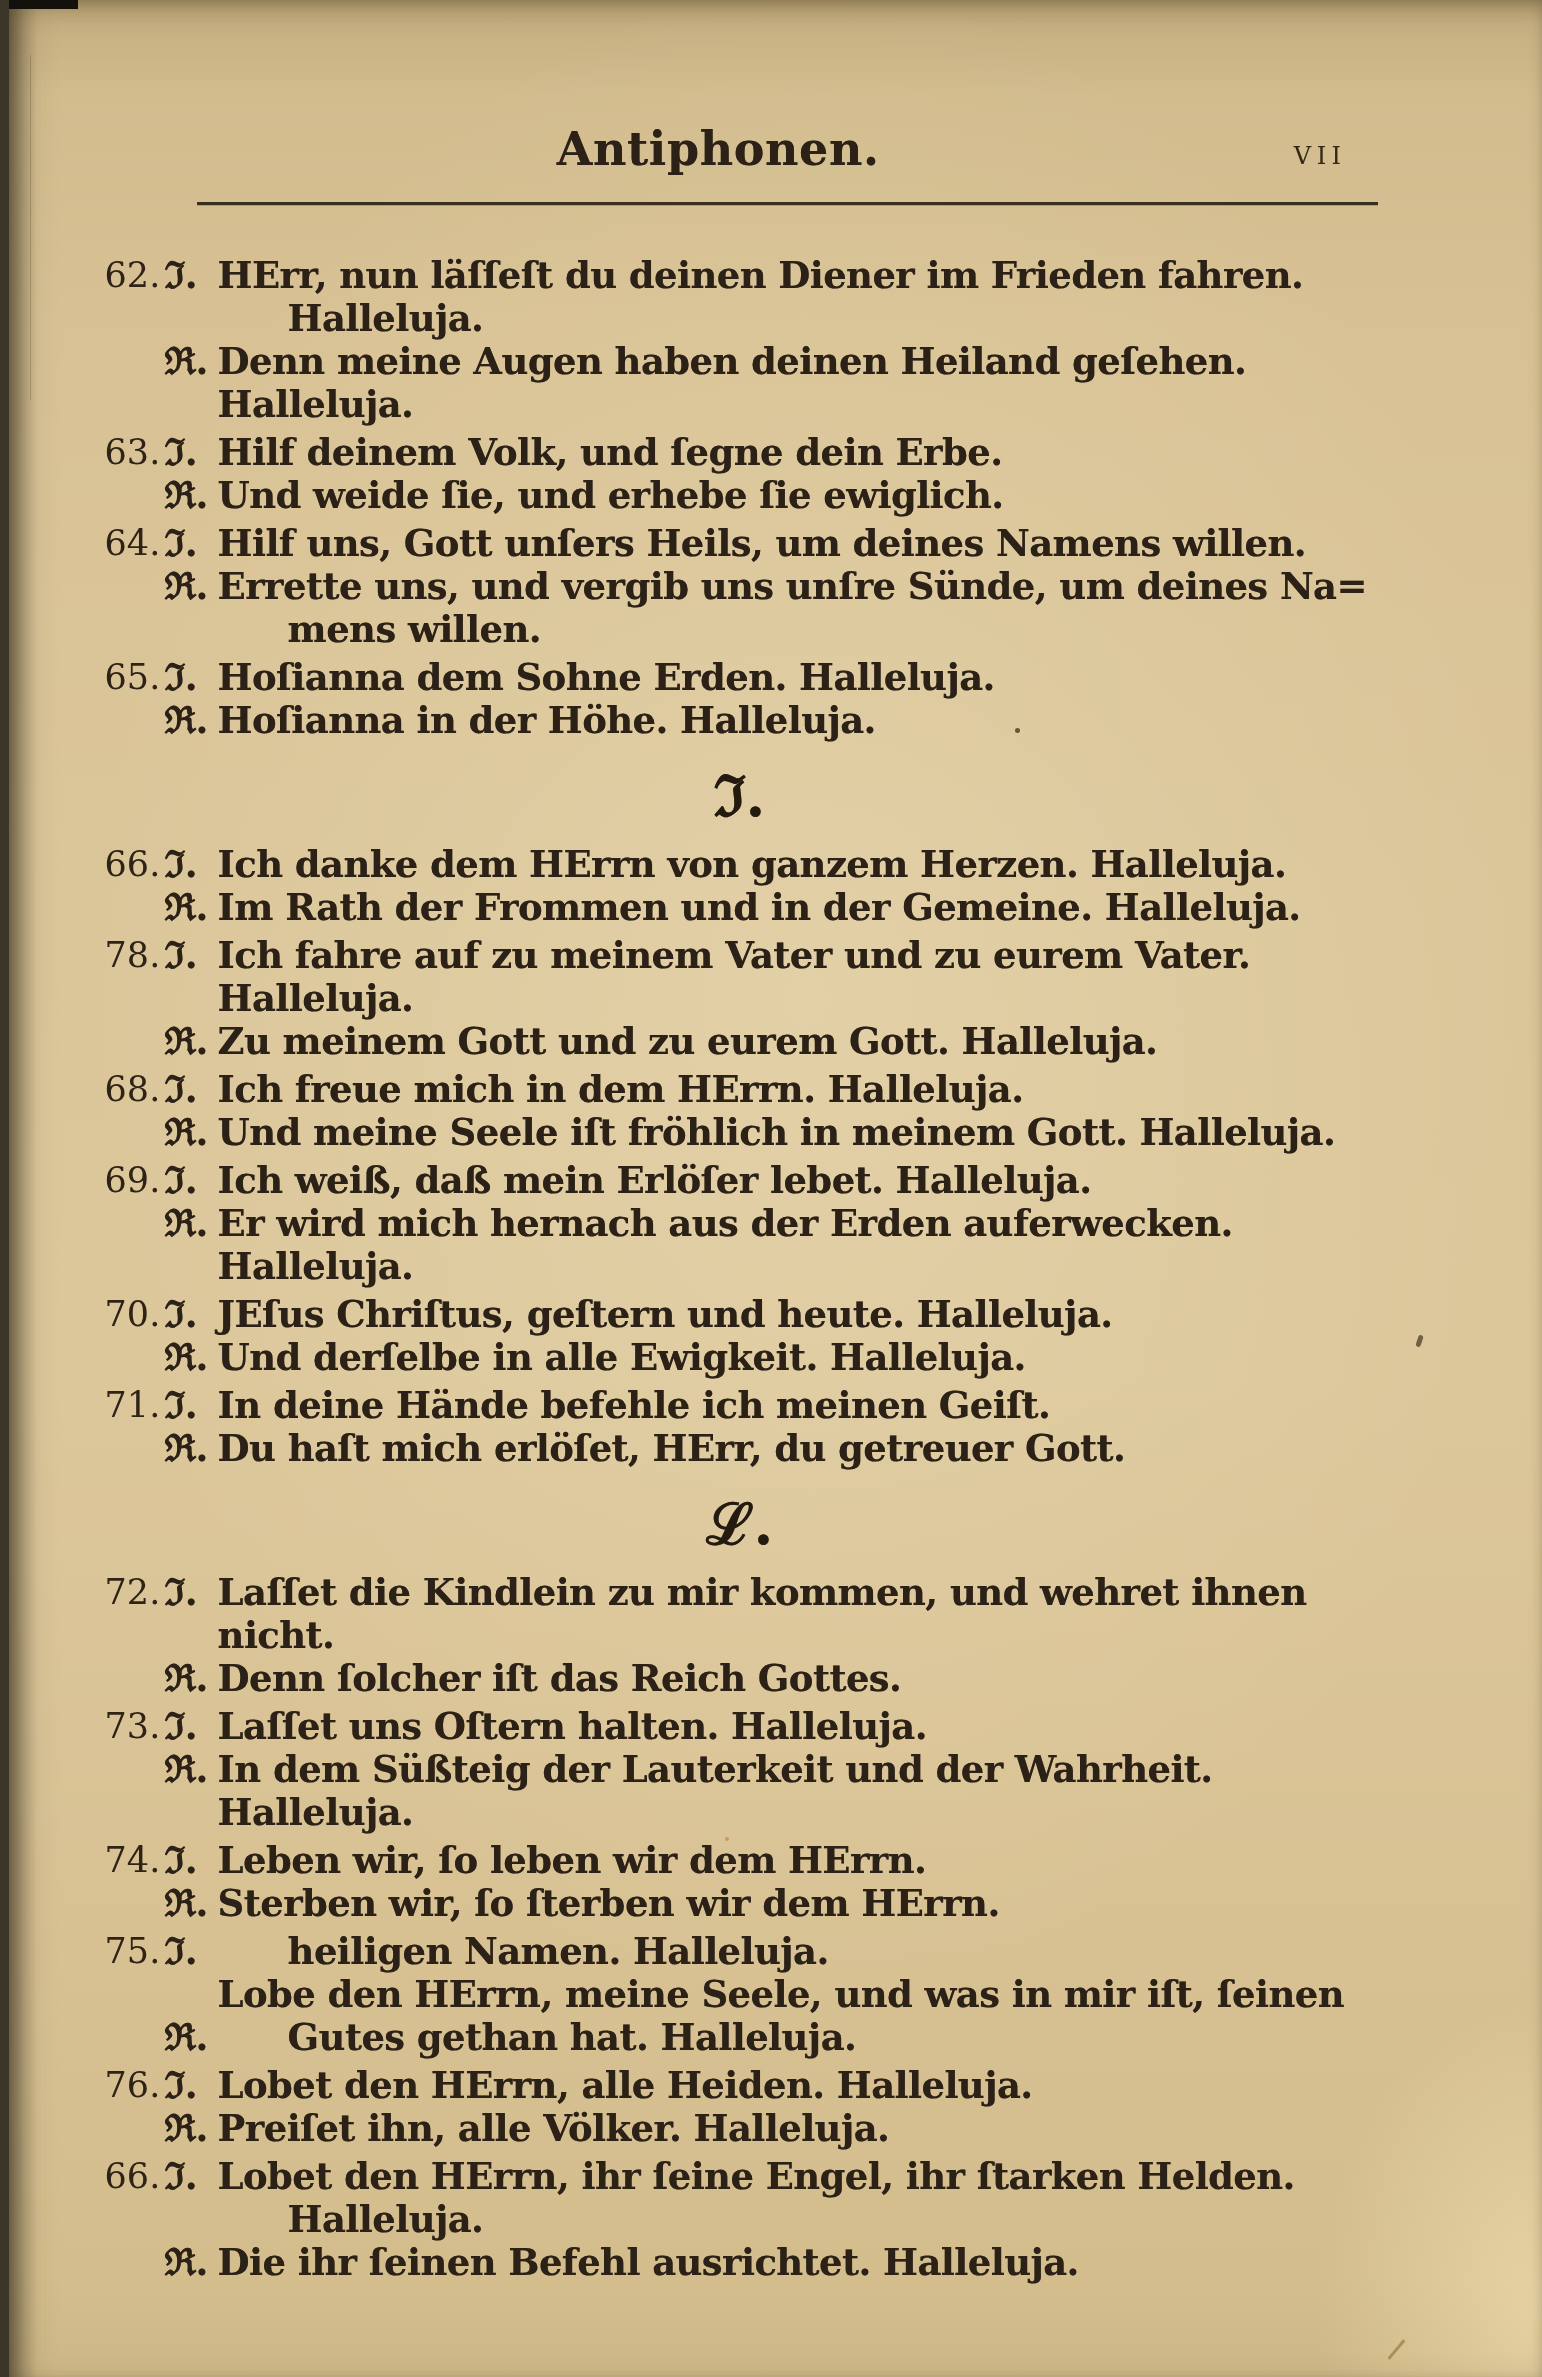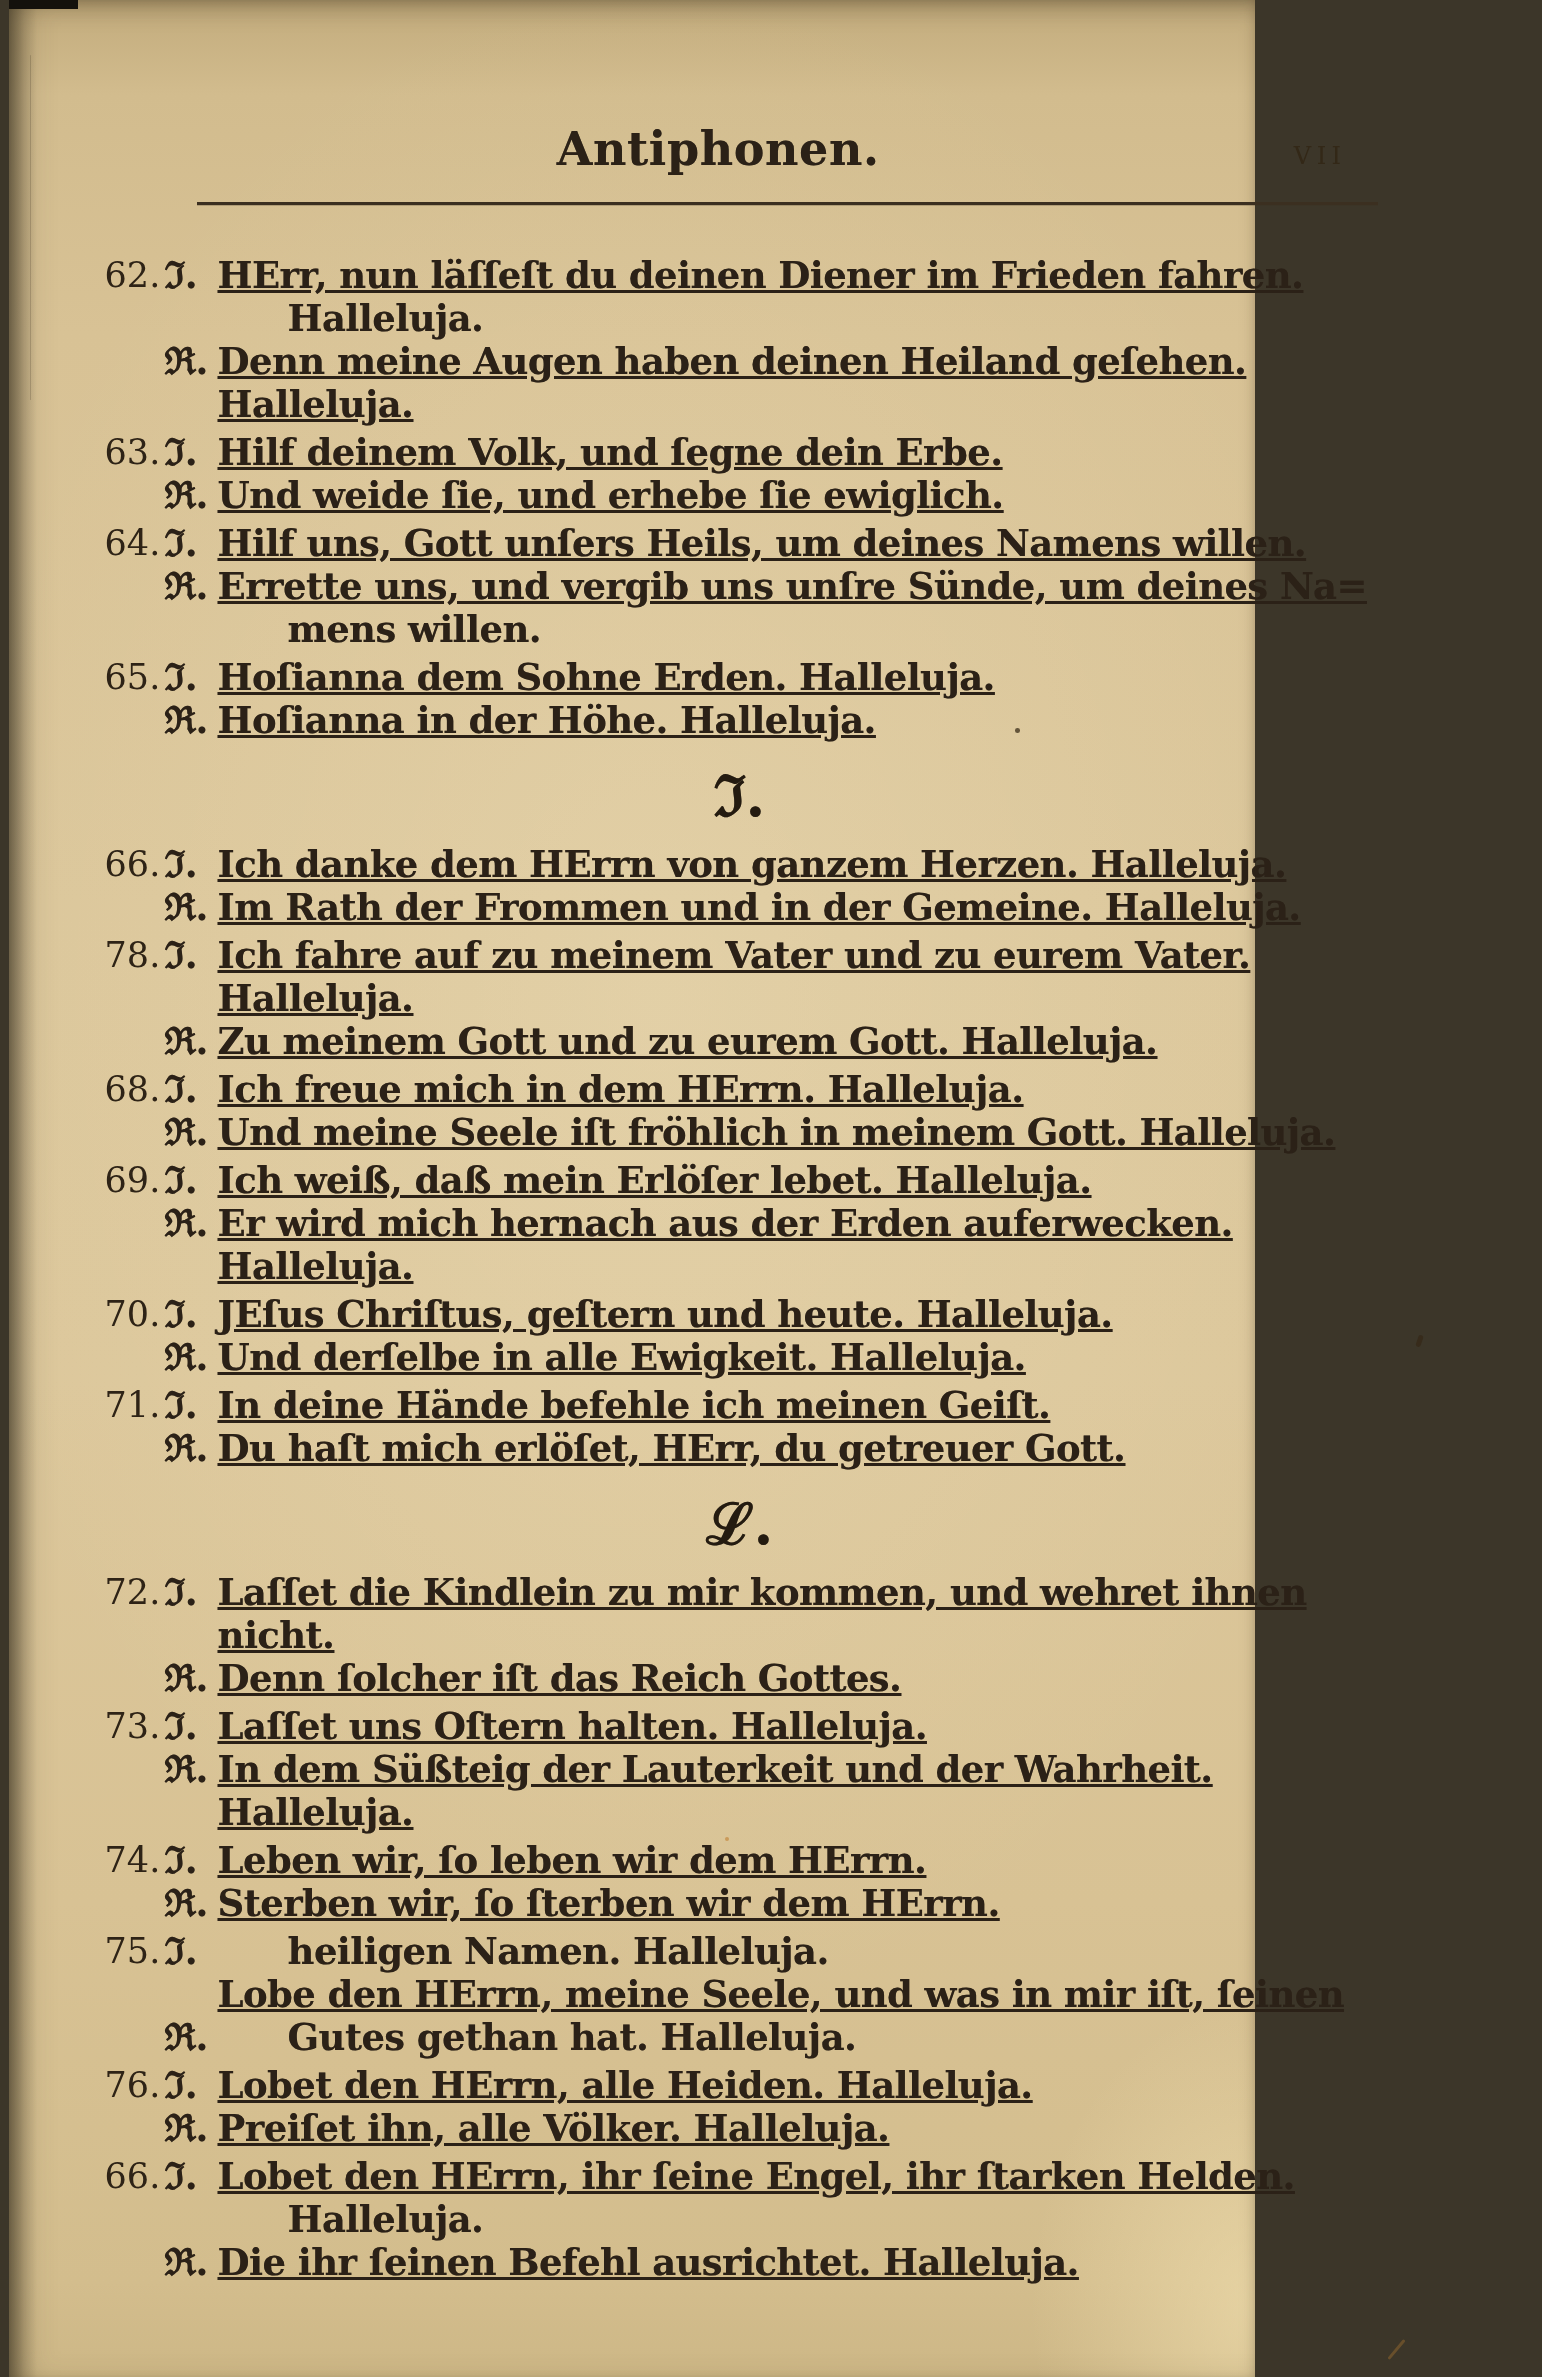--- a/index.html
+++ b/index.html
@@ -3,21 +3,21 @@
 <meta charset="utf-8">
 <style>
   html,body{margin:0;padding:0;}
   body{
     width:1543px;height:2377px;position:relative;overflow:hidden;
     background:#3c3629;
     font-family:"DejaVu Serif","Liberation Serif",serif;
   }
   
   .page{
-    position:absolute;left:8.6px;top:0;width:1246px;height:2377px;
+    position:absolute;left:8.6px;top:0;width:1534px;height:2377px;
     background:
       radial-gradient(ellipse 1048px 1480px at 52% 42%, rgba(255,246,215,.20), rgba(0,0,0,0) 70%),
       radial-gradient(ellipse 321px 432px at 100% 97%, rgba(245,228,180,.55), rgba(0,0,0,0) 70%),
       linear-gradient(180deg,#c2ab7c 0%,#d2bc8e 4%,#d8c295 14%,#dbc69a 38%,#dcc79b 58%,#d8c294 80%,#d3bd8d 96%,#cdb786 100%);
     box-shadow: inset 26px 0 37px -18.5px rgba(74,62,40,.45), inset -3.7px 0 11px -5px rgba(90,75,48,.35), inset 0 16px 28px -16px rgba(60,48,28,.55);
   }
   .binding-shadow{position:absolute;left:0;top:0;width:28px;height:100%;
     background:linear-gradient(90deg,rgba(52,45,30,.50),rgba(52,45,30,.16) 55%,rgba(52,45,30,0));}
   .corner-nick{position:absolute;left:0;top:0;width:69px;height:9.2px;background:#14110c;}
   .crease{position:absolute;left:21px;top:55px;width:1.8px;height:345px;background:rgba(40,30,15,.18);border-radius:1.2px;}
@@ -40,21 +40,21 @@
   }
   .rule{position:absolute;top:202px;left:92px;width:1181px;height:2.5px;background:#3b2f20;box-shadow:0 0.6px 0 rgba(59,47,32,.4);}
 
   .items{position:absolute;top:254px;left:0;width:100%;}
   .item{display:flex;margin-bottom:5px;}
   .num{flex:none;width:60px;font-size:35px;line-height:43px;font-weight:400;color:#2e2316;}
   .verses{flex:1;min-width:0;}
   .verse{margin:0;position:relative;padding-left:123px;font-size:37px;line-height:43px;font-weight:700;letter-spacing:-0.6px;text-shadow:0 0 0.6px rgba(43,33,23,.5);}
   .marker{position:absolute;left:0;top:0;width:53px;}
   .line{display:block;}
-  .line.first{margin-left:-70px;text-decoration:underline;}
+  .line.first{margin-left:-70px;}
   .section-heading{
     height:55px;line-height:57px;margin:25px 0 21px;
     text-align:center;font-size:57px;font-weight:700;color:#241b10;
     text-shadow:0 0 0.6px rgba(36,27,16,.6);
   }
 </style>
 </head>
 <body>
 
 <div class="page">

